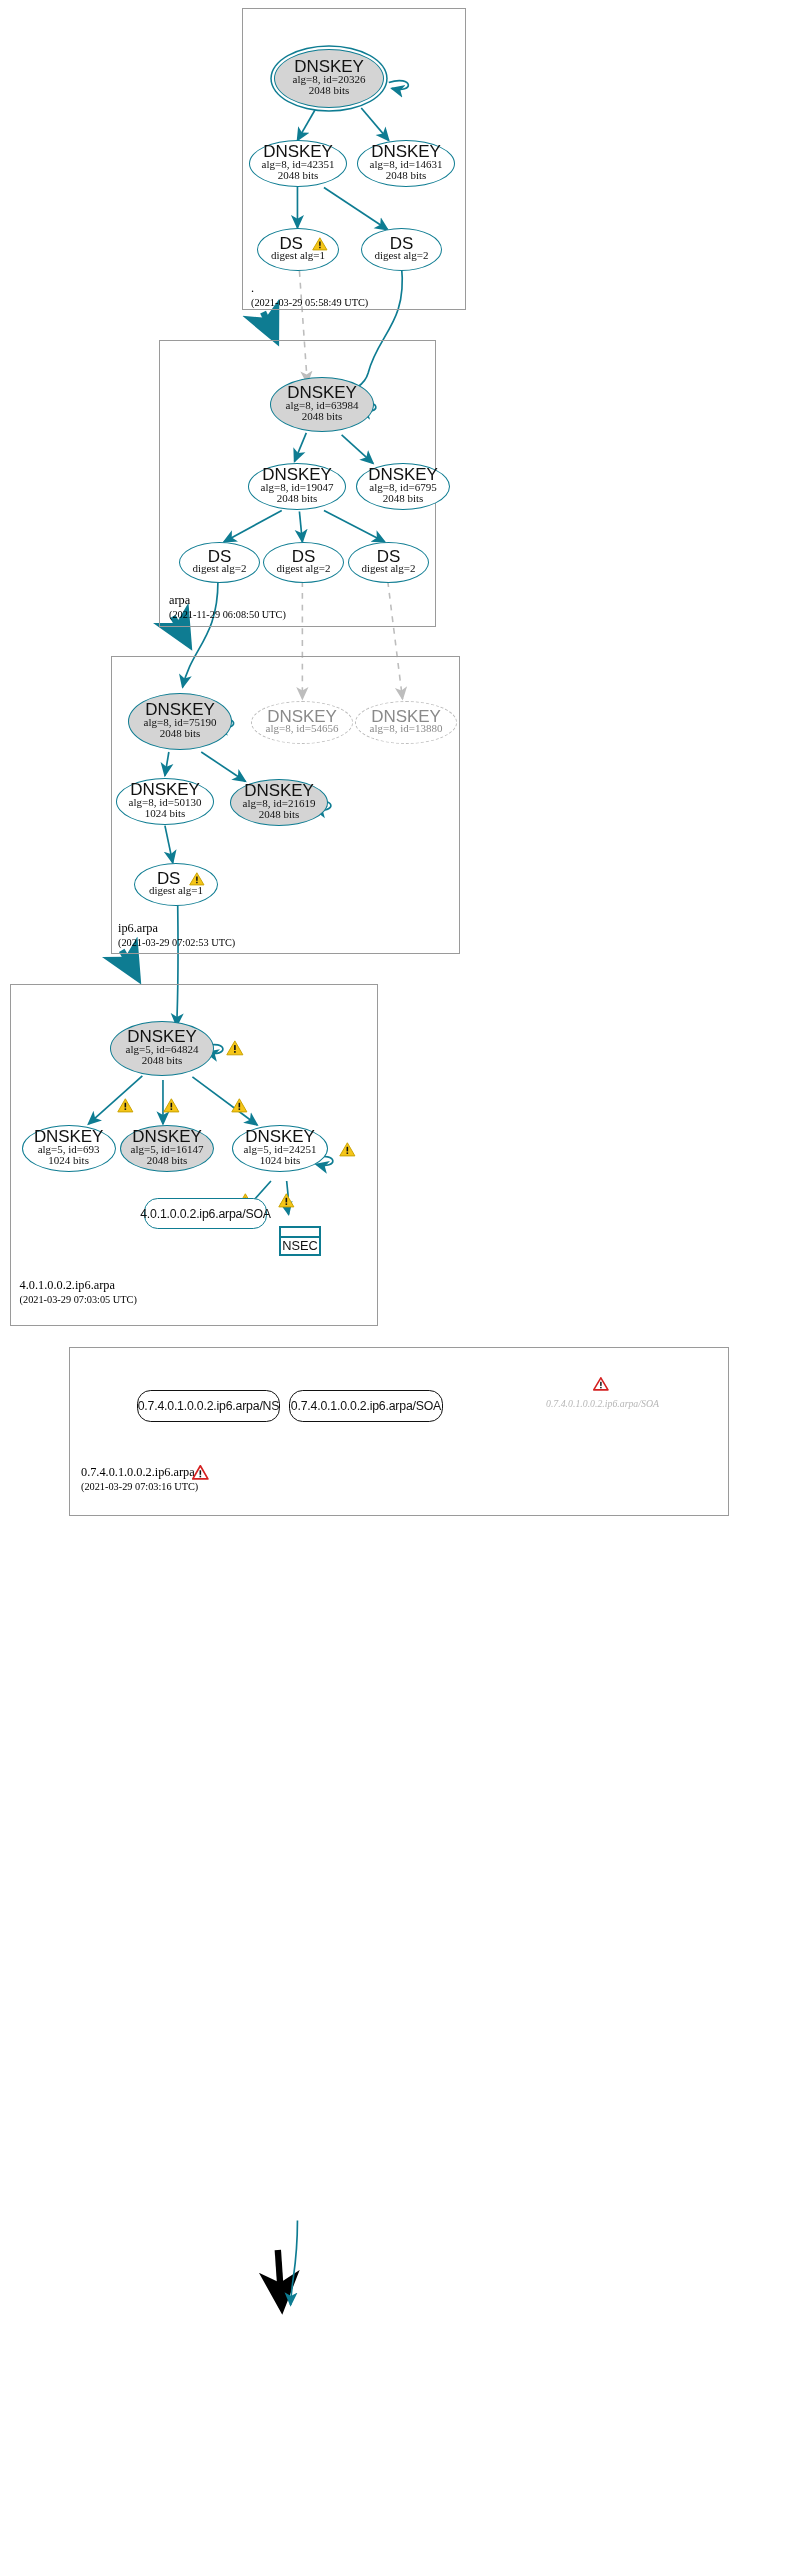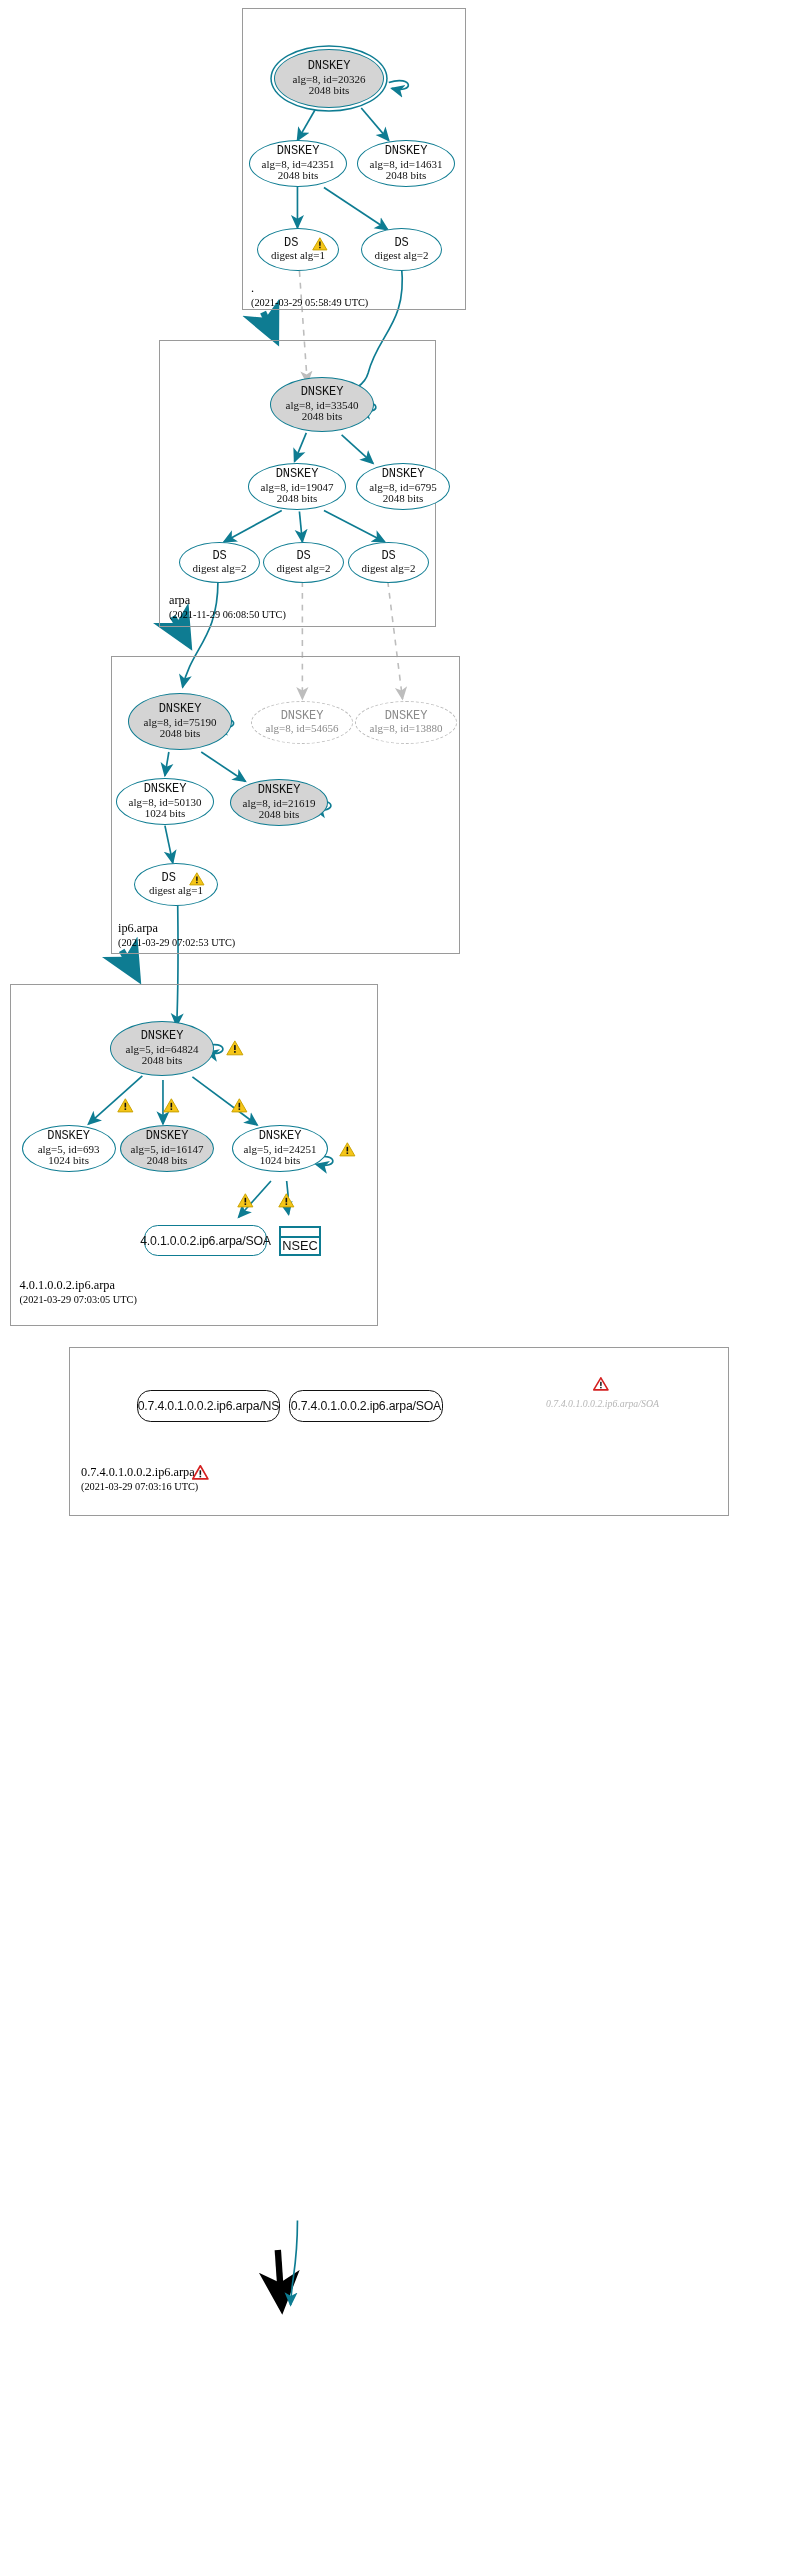--- a/index.html
+++ b/index.html
@@ -13,21 +13,21 @@
   .zone-label .zl-name{font-size:12.3px;line-height:14.7px;display:inline-block;vertical-align:middle;}
   .zone-label .zl-time{font-size:10.3px;line-height:13.7px;display:block;margin-top:0;}
 
   .node{position:absolute;display:flex;flex-direction:column;align-items:center;justify-content:center;
         box-sizing:border-box;text-align:center;}
   .ell{border:1.6px solid #0e7c92;border-radius:50%;background:#ffffff;}
   .ell.grey{background:#d4d4d4;}
   .ell.dashed{border:1.6px dashed #bdbdbd;background:#ffffff;}
   .ell.dbl{box-shadow:0 0 0 2.2px #ffffff, 0 0 0 3.7px #0e7c92;}
 
-  .n-title{font-family:Liberation Mono, monospace;font-size:12px;color:#111;line-height:13.7px;letter-spacing:-0.1px;}
+  .n-title{font-family:Liberation Sans, sans-serif;font-size:17px;color:#111;line-height:13.7px;letter-spacing:-0.1px;}
   .n-title.grey-txt{color:#8a8a8a;}
   .n-sub{font-family:"Liberation Serif", serif;font-size:11px;color:#111;line-height:11.8px;white-space:nowrap;}
   .n-sub.grey-txt{color:#8a8a8a;}
 
   .rrset{position:absolute;border:1.8px solid #0e7c92;border-radius:13.7px;background:#fff;
          display:flex;align-items:center;justify-content:center;box-sizing:border-box;}
   .rrset.black{border-color:#111;border-width:1.8px;}
   .rrset .rr-txt{font-family:"Liberation Sans", sans-serif;font-size:12.3px;color:#111;white-space:nowrap;letter-spacing:-0.2px;}
 
   .nsec{position:absolute;border:2px solid #0e7c92;background:#fff;box-sizing:border-box;
@@ -198,21 +198,21 @@
       </svg>
   </div>
 
   <div class="node ell" style="left:361px; top:228px; width:81px; height:43px;">
     <div class="n-title">DS</div>
     <div class="n-sub">digest alg=2</div>
   </div>
 
   <div class="node ell grey" style="left:270px; top:377px; width:104px; height:55px;">
     <div class="n-title">DNSKEY</div>
-    <div class="n-sub">alg=8, id=33540</div>
+    <div class="n-sub">alg=8, id=63984</div>
     <div class="n-sub">2048 bits</div>
   </div>
 
   <div class="node ell" style="left:248px; top:463px; width:98px; height:47px;">
     <div class="n-title">DNSKEY</div>
     <div class="n-sub">alg=8, id=19047</div>
     <div class="n-sub">2048 bits</div>
   </div>
 
   <div class="node ell" style="left:356px; top:463px; width:94px; height:47px;">
@@ -373,21 +373,21 @@
       </svg>
   </div>
   <div class="warn" style="left:278px; top:1193px;">
     <svg width="16.7" height="14.7" viewBox="0 0 17 15">
         <path d="M8.5 0.8 L16.2 14.2 L0.8 14.2 Z" fill="#f5c518" stroke="#c9a200" stroke-width="1" stroke-linejoin="round"></path>
         <rect x="7.7" y="4.9" width="1.6" height="4.7" fill="#111"></rect>
         <rect x="7.7" y="10.6" width="1.6" height="1.6" fill="#111"></rect>
       </svg>
   </div>
 
-  <div class="rrset" style="left:144px; top:1225px; width:123px; height:31px;">
+  <div class="rrset" style="left:144px; top:1198px; width:123px; height:31px;">
     <span class="rr-txt">4.0.1.0.0.2.ip6.arpa/SOA</span>
   </div>
 
   <div class="nsec" style="left:279px; top:1226px; width:42px; height:30px;">
     <div class="nsec-top"></div>
     <div class="nsec-body">
       <span class="nsec-txt">NSEC</span>
     </div>
   </div>
 

